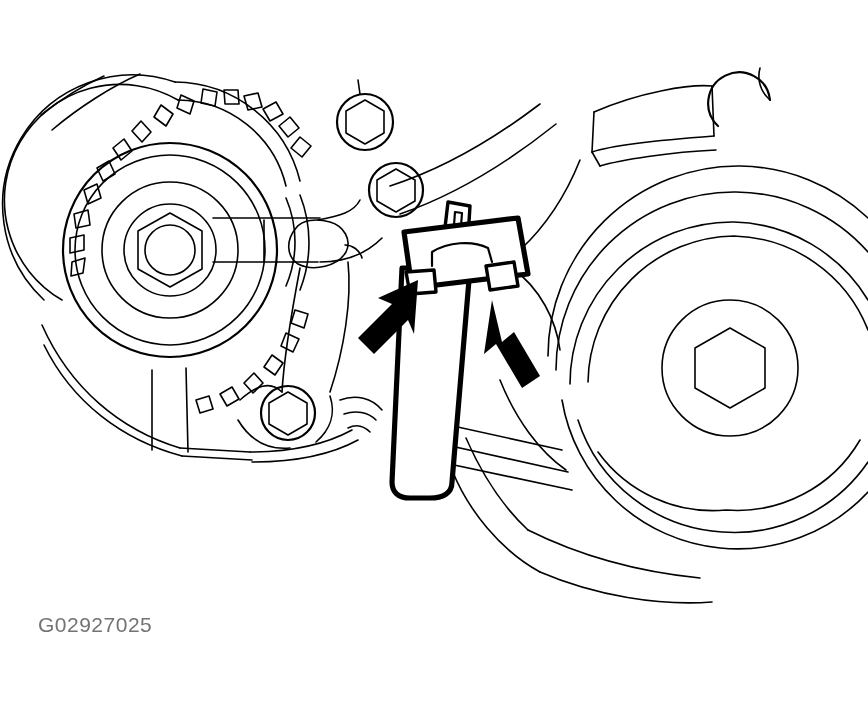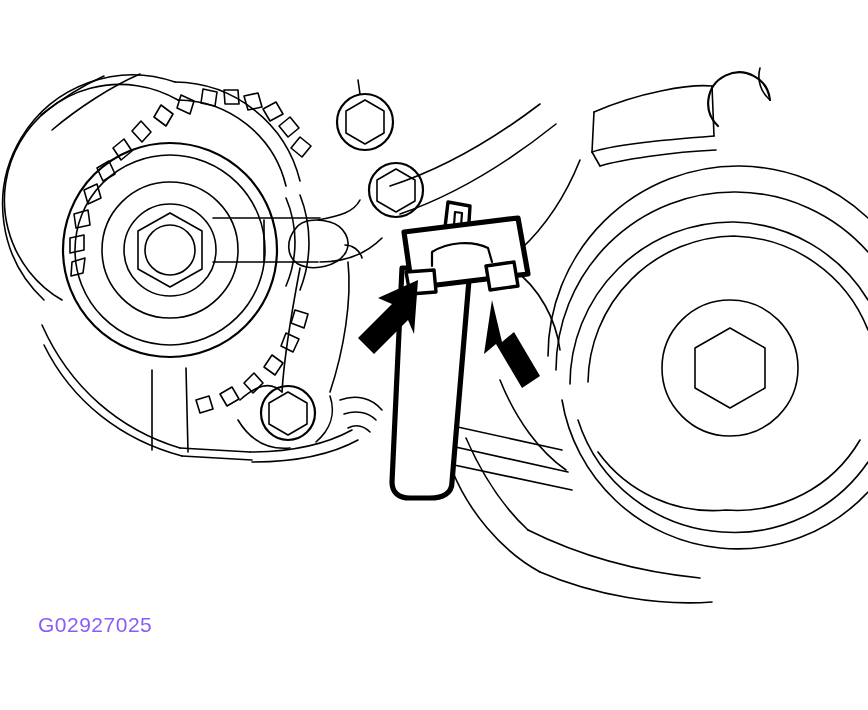--- a/index.html
+++ b/index.html
@@ -39,21 +39,21 @@
   .w5 { stroke-width: 5.2; }
   .solid { fill: #000000; stroke: none; }
   .white { fill: #ffffff; }
   #caption {
     position: absolute;
     left: 38px;
     top: 613px;
     font-family: "Liberation Sans", sans-serif;
     font-size: 21px;
     letter-spacing: 0.5px;
-    color: #8b5cf6;
+    color: #737373;
     white-space: nowrap;
   }
 </style>
 </head>
 <body>
 
 <div id="page">
 
   <div id="figure">
     <svg viewBox="0 0 868 710" xmlns="http://www.w3.org/2000/svg">

